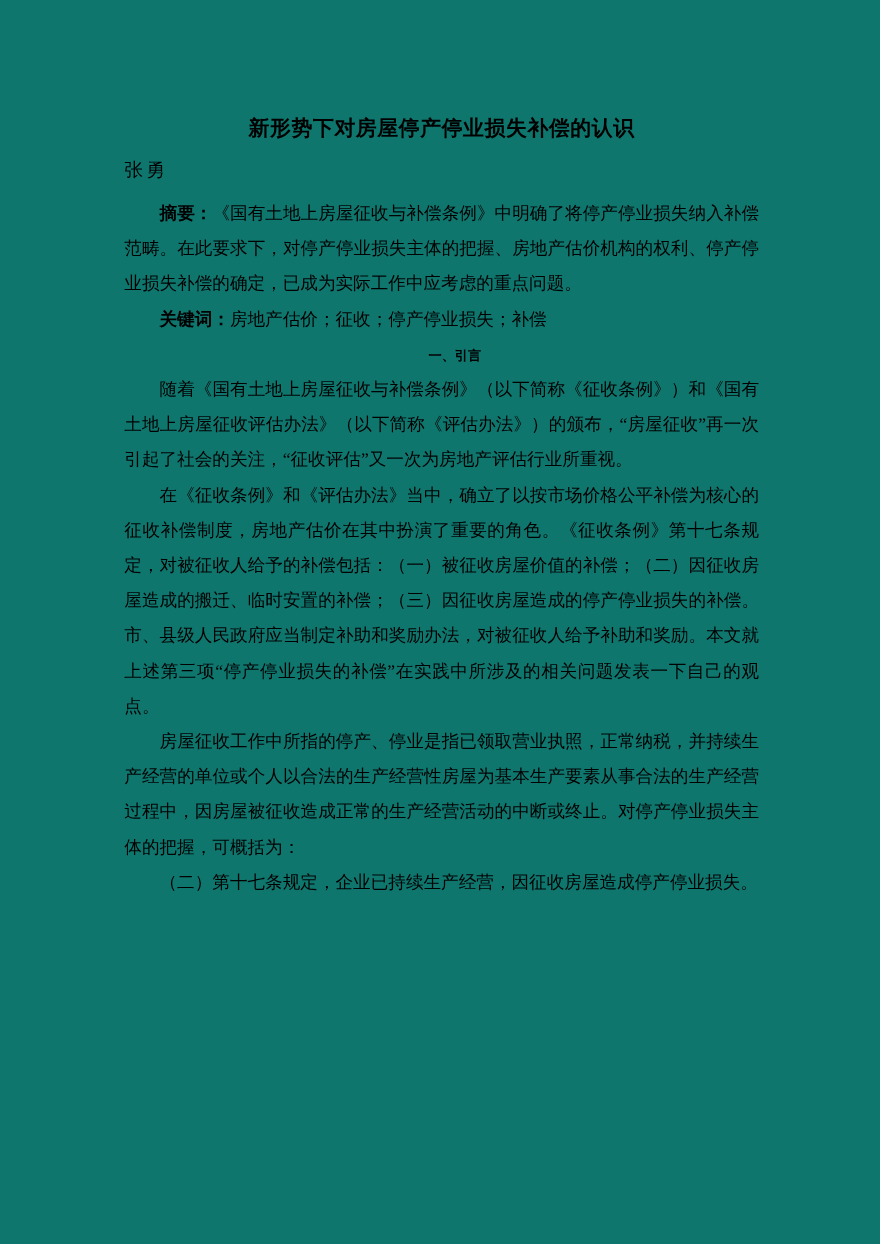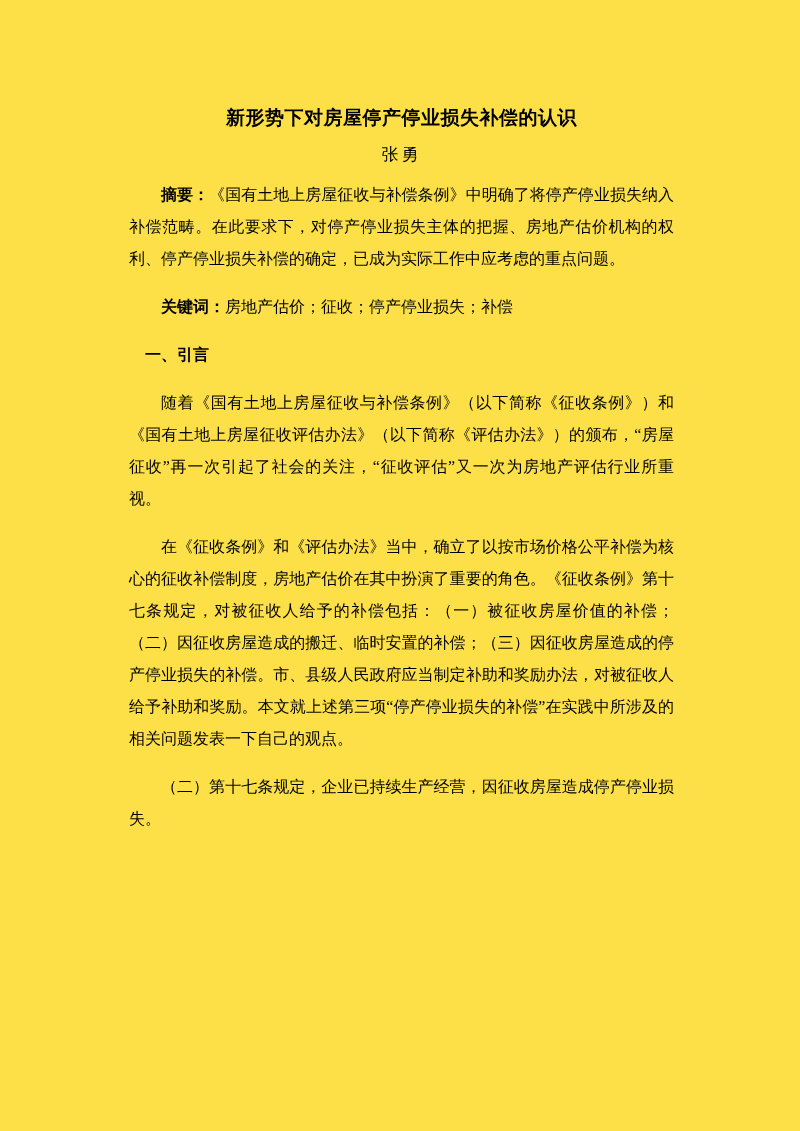--- a/index.html
+++ b/index.html
@@ -10,63 +10,64 @@
   body {
     width: 800px;
     height: 1131px;
     overflow: hidden;
   }
   .page {
     box-sizing: border-box;
     width: 800px;
     height: 1131px;
     padding: 103px 110px 0 113px;
-    background: #fde047;
+    background: #0f766e;
     color: #000000;
     font-family: "Liberation Serif", "DejaVu Serif", serif;
   }
   .doc-title {
     margin: 0;
     font-size: 19px;
     line-height: 30px;
     font-weight: bold;
     text-align: center;
     font-family: "Liberation Sans", "DejaVu Sans", sans-serif;
     letter-spacing: 0.5px;
   }
   .doc-author {
     margin: 8px 0 0 0;
     font-size: 17px;
     line-height: 28px;
-    text-align: center;
+    text-align: left;
     letter-spacing: 3px;
     font-weight: normal;
   }
   .para {
-    margin: 16px;
+    margin: 0;
     font-size: 16px;
     line-height: 32px;
     text-indent: 2em;
     text-align: justify;
     word-break: break-all;
   }
   .para.first {
     margin-top: 10px;
   }
   .bold-label {
     font-weight: bold;
     font-family: "Liberation Sans", "DejaVu Sans", sans-serif;
   }
   .section-heading {
     margin: 0;
-    font-size: 16px;
+    font-size: 12px;
     line-height: 32px;
     text-indent: 2em;
     font-weight: bold;
     font-family: "Liberation Sans", "DejaVu Sans", sans-serif;
+    text-align: center;
   }
 </style>
 </head>
 <body>
 
 <div class="page">
 
   <h1 class="doc-title">新形势下对房屋停产停业损失补偿的认识</h1>
 
   <div class="doc-author">张勇</div>
@@ -79,19 +80,20 @@
     <span class="bold-label">关键词：</span><span>房地产估价；征收；停产停业损失；补偿</span>
   </p>
 
   <h2 class="section-heading">一、引言</h2>
 
   <p class="para">随着《国有土地上房屋征收与补偿条例》（以下简称《征收条例》）和《国有土地上房屋征收评估办法》（以下简称《评估办法》）的颁布，“房屋征收”再一次引起了社会的关注，“征收评估”又一次为房地产评估行业所重视。</p>
 
   <p class="para">在《征收条例》和《评估办法》当中，确立了以按市场价格公平补偿为核心的征收补偿制度，房地产估价在其中扮演了重要的角色。《征收条例》第十七条规定，对被征收人给予的补偿包括：（一）被征收房屋价值的补偿；（二）因征收房屋造成的搬迁、临时安置的补偿；（三）因征收房屋造成的停产停业损失的补偿。市、县级人民政府应当制定补助和奖励办法，对被征收人给予补助和奖励。本文就上述第三项“停产停业损失的补偿”在实践中所涉及的相关问题发表一下自己的观点。</p>
 
 
+  <p class="para">房屋征收工作中所指的停产、停业是指已领取营业执照，正常纳税，并持续生产经营的单位或个人以合法的生产经营性房屋为基本生产要素从事合法的生产经营过程中，因房屋被征收造成正常的生产经营活动的中断或终止。对停产停业损失主体的把握，可概括为：</p>
 
 
 
   <p class="para">（二）第十七条规定，企业已持续生产经营，因征收房屋造成停产停业损失。</p>
 
 
 </div>
 
 </body></html>

